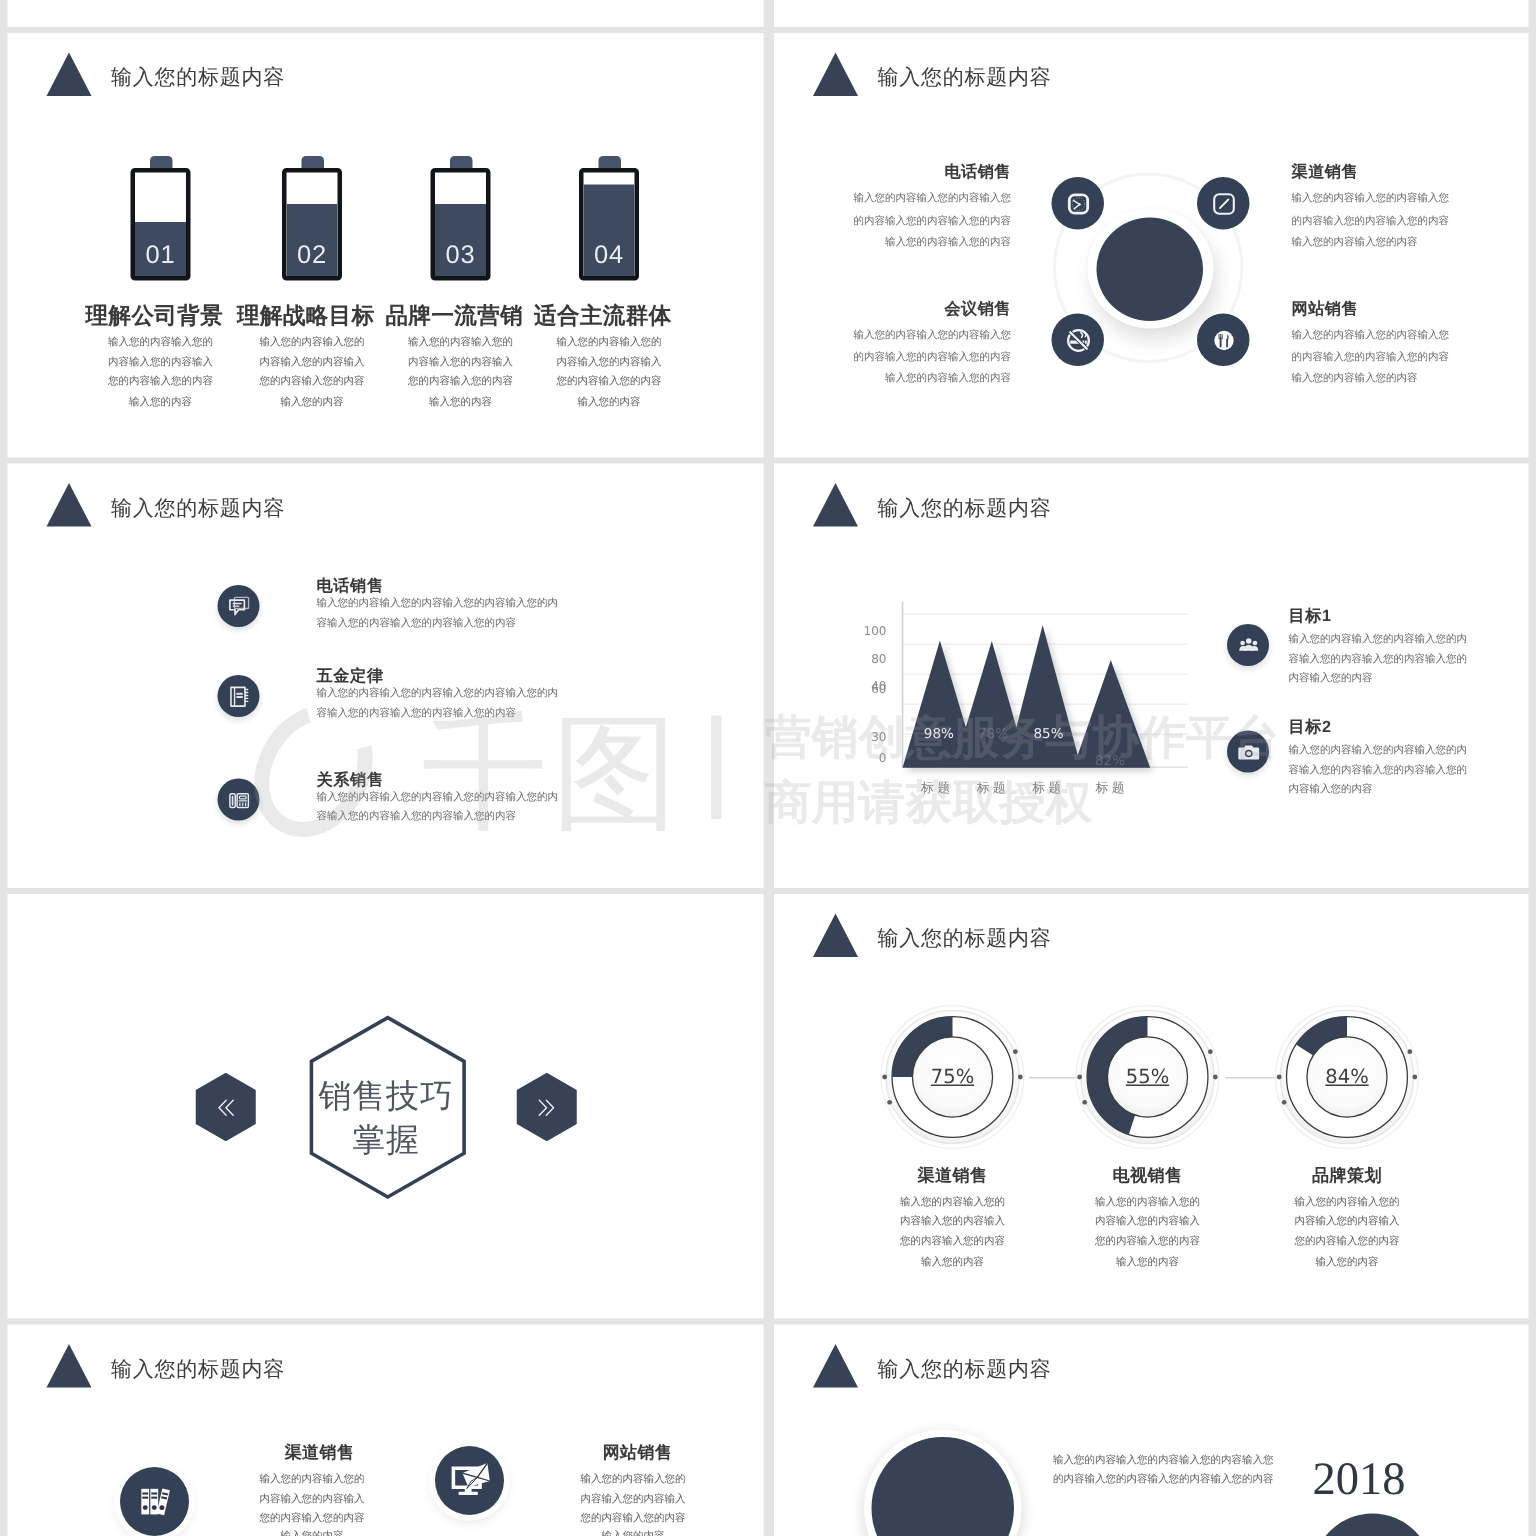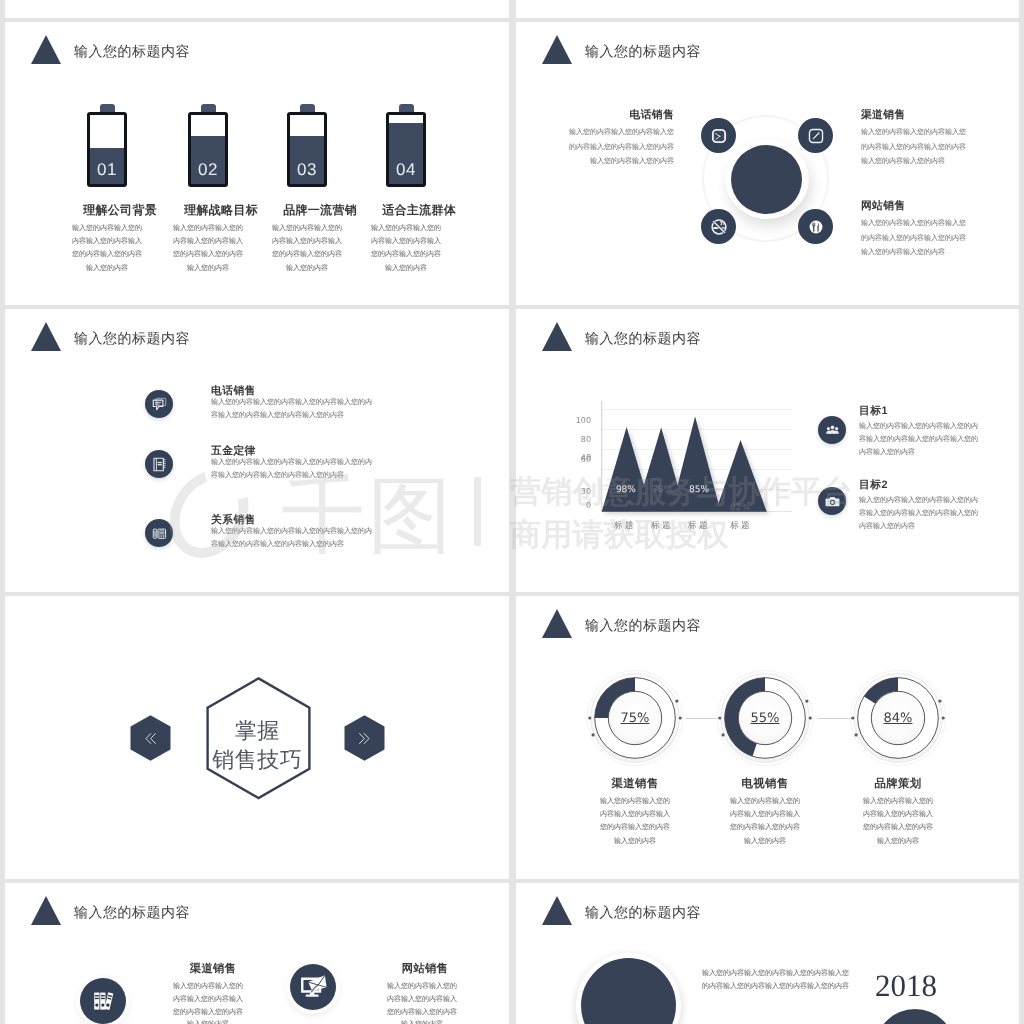--- a/index.html
+++ b/index.html
@@ -37,21 +37,21 @@
 
   
   .bat-col{position:absolute;top:0;width:100px;text-align:center;}
   .bat{position:absolute;left:50%;margin-left:-20px;top:36px;width:34px;height:69px;
        border:3px solid #111418;border-radius:3px;background:#fff;overflow:hidden;}
   .bat-cap{position:absolute;left:50%;margin-left:-7.5px;top:28px;width:15px;height:9px;
            background:#46536b;border-radius:3px 3px 1px 1px;}
   .bat-fill{position:absolute;left:0;bottom:0;width:100%;background:#3e4a60;}
   .bat-num{position:absolute;left:0;bottom:4px;width:100%;text-align:center;color:#e9edf3;
            font-size:17px;font-family:"Liberation Sans","DejaVu Sans",sans-serif;font-weight:400;letter-spacing:0.5px;}
-  .bat-h{position:absolute;left:0;width:100%;top:126px;text-align:right;font-size:12px;font-weight:bold;color:#3a3a3a;letter-spacing:.3px;}
+  .bat-h{position:absolute;left:0;width:100%;top:126px;text-align:left;font-size:15px;font-weight:bold;color:#3a3a3a;letter-spacing:.3px;}
   .bat-b{position:absolute;left:14px;width:72px;top:146px;text-align:center;font-size:7px;color:#5e5e5e;line-height:13.2px;}
 
   
   .hub-ring{position:absolute;border-radius:50%;}
   .hub-halo{left:186px;top:93px;width:127px;height:127px;background:transparent;box-shadow:inset 0 0 0 2px #f4f4f4;}
   .hub-mid{left:209px;top:117px;width:84px;height:80px;background:#fff;box-shadow:3px 8px 13px rgba(0,0,0,.12), 0 0 0 1px #fcfcfc;}
   .hub-core{left:215px;top:123px;width:71px;height:69px;background:#374257;}
   .hub-ic{position:absolute;width:35px;height:35px;border-radius:50%;background:#334055;
           display:flex;align-items:center;justify-content:center;}
   .hub-txt{position:absolute;width:106px;}
@@ -203,20 +203,24 @@
         <path d="M14.7 11.2 v6.2" stroke="#3a4355" stroke-width="1.6" stroke-linecap="round"></path>
       </svg>
     </div>
 
     <div class="hub-txt" style="left:52px;top:86px;text-align:right">
       <div class="hub-h">电话销售</div>
       <div class="hub-b">输入您的内容输入您的内容输入您的内容输入您的内容输入您的内容输入您的内容输入您的内容</div>
     </div>
     <div class="hub-txt" style="left:345px;top:86px;text-align:left">
       <div class="hub-h">渠道销售</div>
+      <div class="hub-b">输入您的内容输入您的内容输入您的内容输入您的内容输入您的内容输入您的内容输入您的内容</div>
+    </div>
+    <div class="hub-txt" style="left:52px;top:177px;text-align:right">
+      <div class="hub-h">会议销售</div>
       <div class="hub-b">输入您的内容输入您的内容输入您的内容输入您的内容输入您的内容输入您的内容输入您的内容</div>
     </div>
     <div class="hub-txt" style="left:345px;top:177px;text-align:left">
       <div class="hub-h">网站销售</div>
       <div class="hub-b">输入您的内容输入您的内容输入您的内容输入您的内容输入您的内容输入您的内容输入您的内容</div>
     </div>
   </div>
 
   <div class="slide c0 r2">
     <div class="hdr">
@@ -323,22 +327,22 @@
     </div>
     <div class="il-h" style="left:343px;top:170px">目标2</div>
     <div class="il-b" style="left:343px;top:185px;width:122px">输入您的内容输入您的内容输入您的内容输入您的内容输入您的内容输入您的内容输入您的内容</div>
   </div>
 
   <div class="slide c0 r3">
     <svg class="hexc" style="left:197px;top:75px" width="113" height="134" viewBox="0 0 111 134">
       <polygon points="55.5,7.4 106.4,36.6 106.4,97.8 55.5,127 4.6,97.8 4.6,36.6" fill="none" stroke="#364054" stroke-width="2.4" stroke-linejoin="miter"></polygon>
     </svg>
     <div class="hex-txt" style="left:0;top:121px">
+      <div>销售技巧</div>
       <div>掌握</div>
-      <div>销售技巧</div>
     </div>
 
     <div class="hex-sm" style="left:125px;top:119px">
       <svg width="41" height="46" viewBox="0 0 41 46">
         <polygon points="20.5,0.2 40.5,11.6 40.5,34.4 20.5,45.8 0.5,34.4 0.5,11.6" fill="#374257"></polygon>
       </svg>
       <span>
         <svg width="17" height="17" viewBox="0 0 24 24">
           <path d="M12.4 5.0 L5.6 12 L12.4 19.0 M19.0 5.0 L12.2 12 L19.0 19.0" fill="none" stroke="#f0f2f5" stroke-width="1.25" stroke-linecap="round" stroke-linejoin="round"></path>
         </svg>

